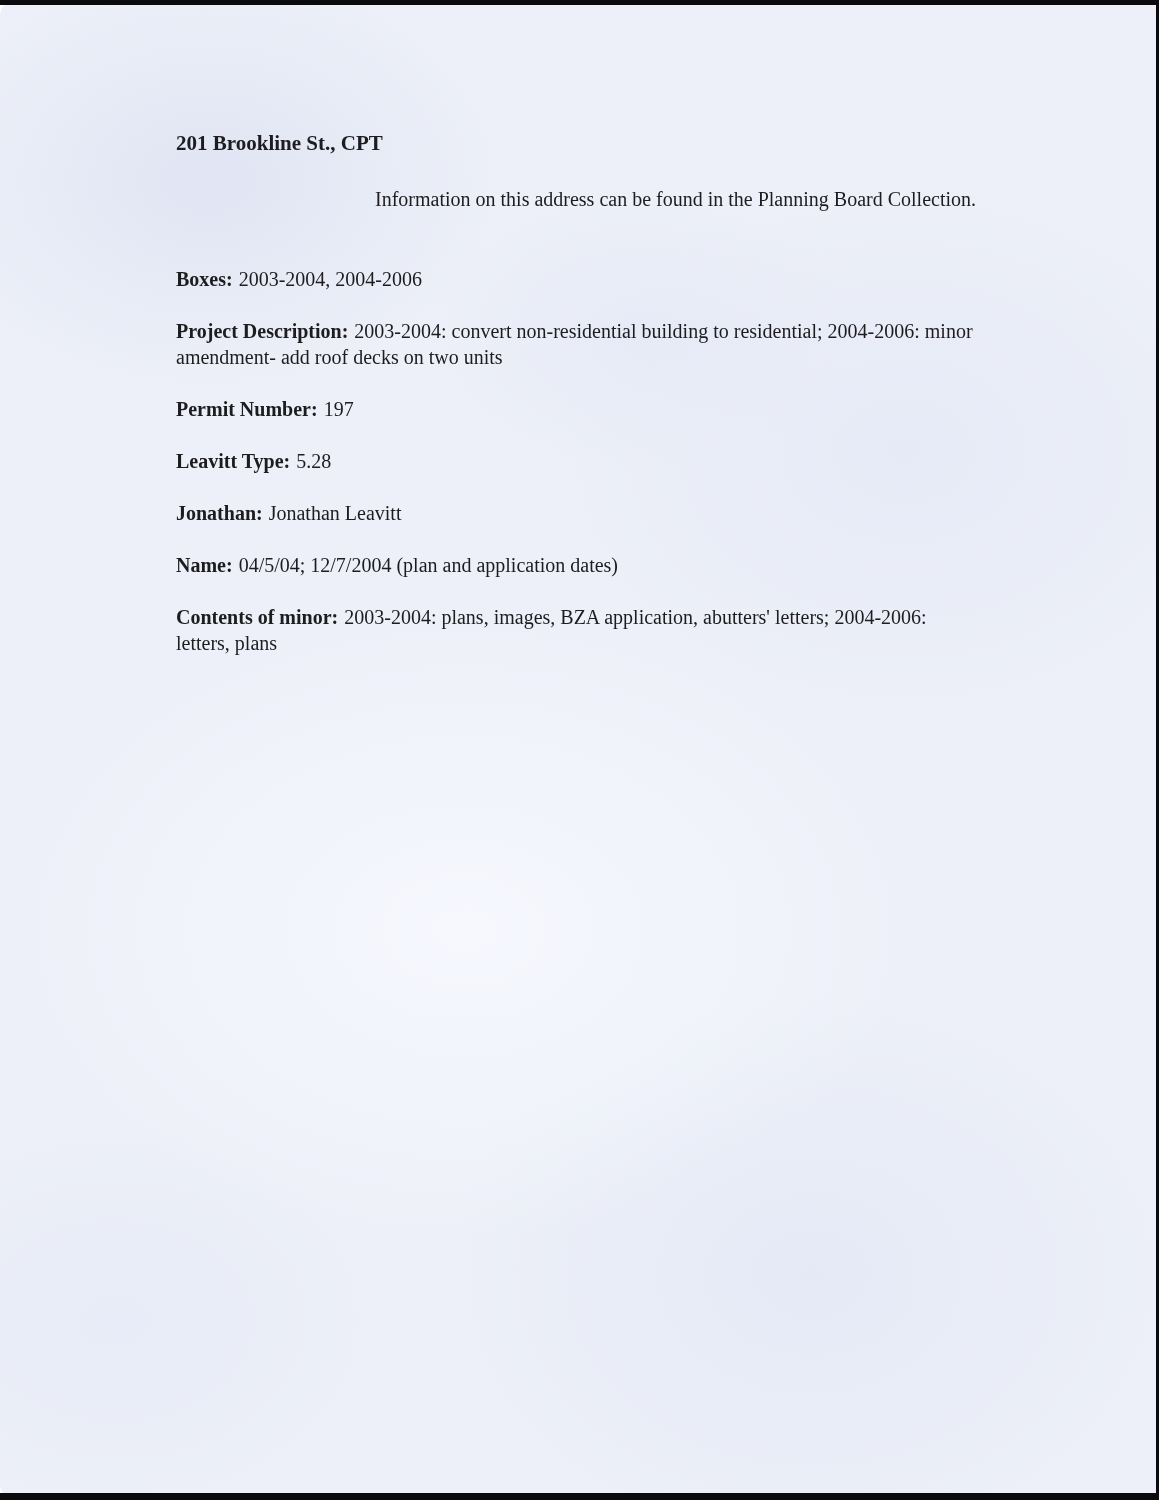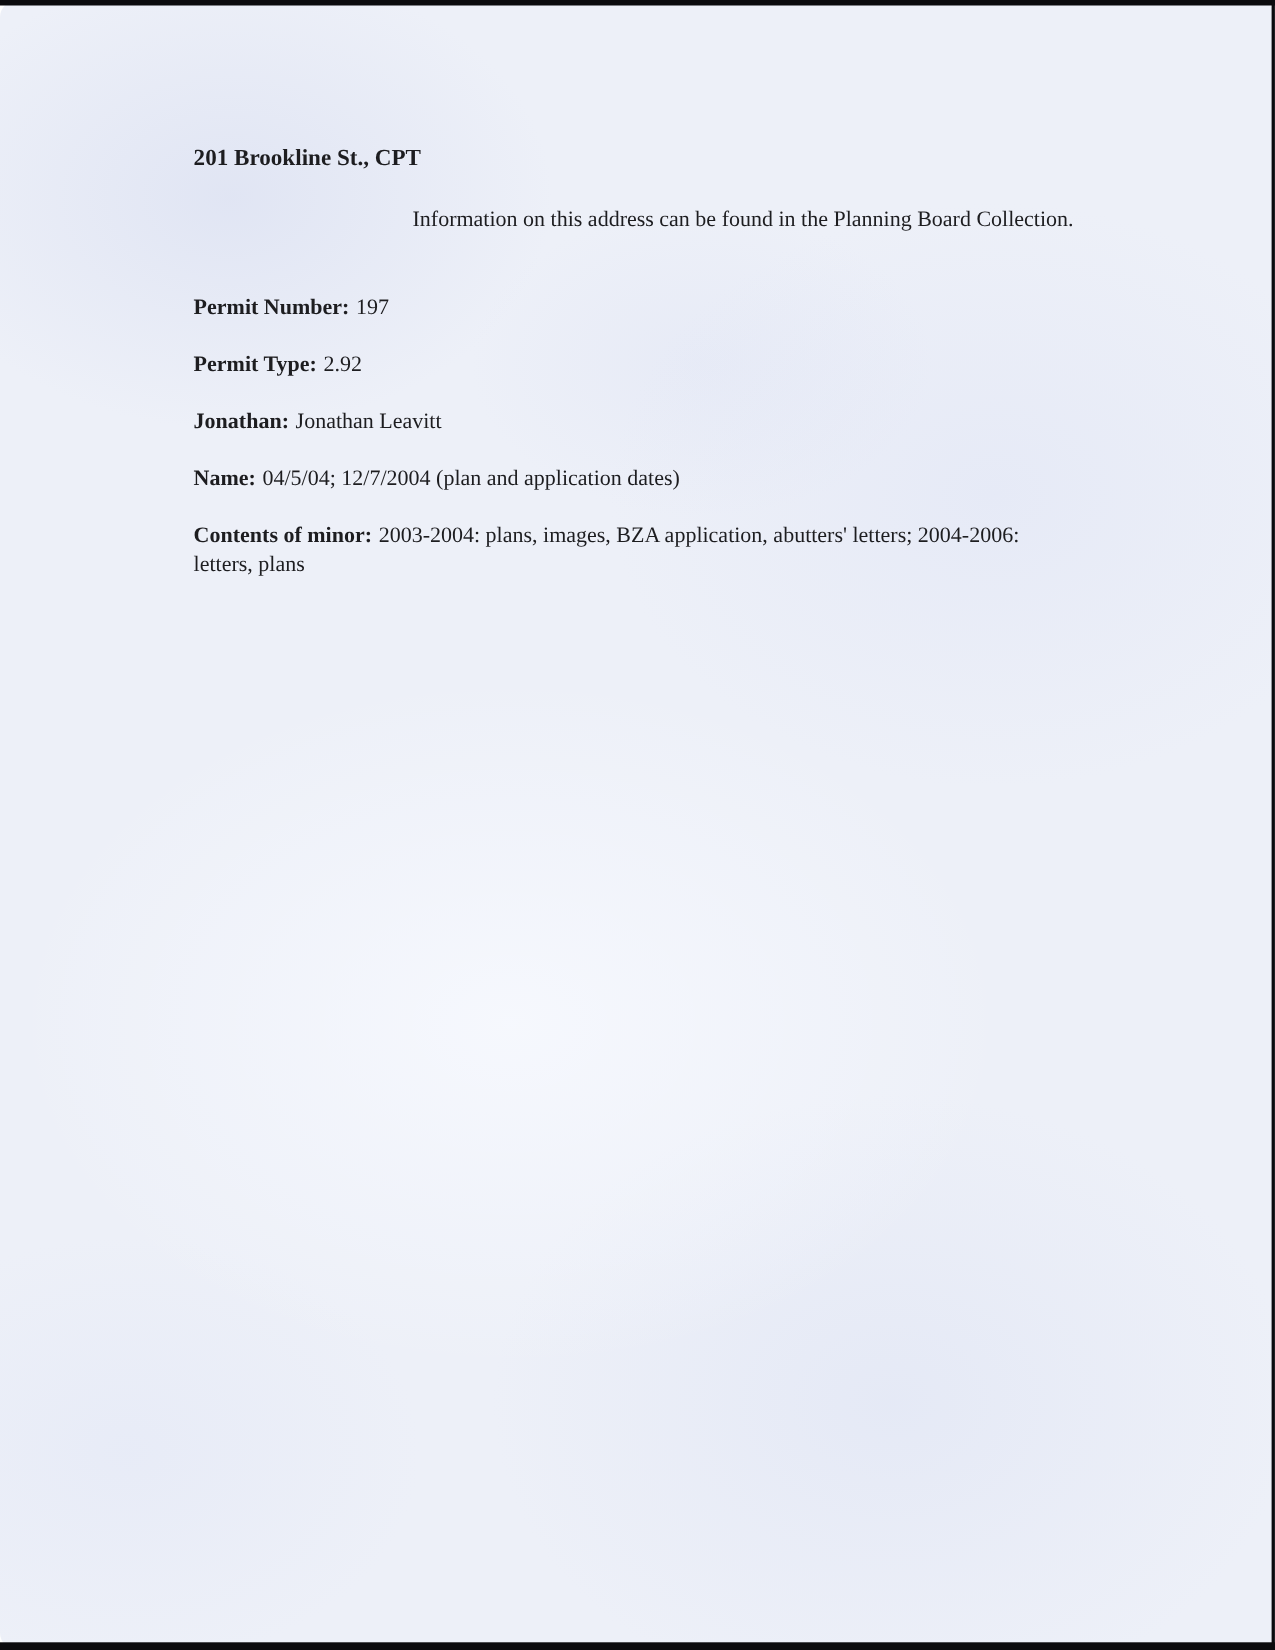--- a/index.html
+++ b/index.html
@@ -79,29 +79,35 @@
 <div class="page">
   <div class="edge-top"></div>
   <div class="edge-right"></div>
   <div class="edge-bottom"></div>
 
   <div class="doc">
     <h1>201 Brookline St., CPT</h1>
 
     <p class="intro">Information on this address can be found in the Planning Board Collection.</p>
 
+    <p class="field">
+      <b class="label">Boxes:</b><span class="value">2003-2004, 2004-2006</span>
+    </p>
 
 
+    <p class="field">
+      <b class="label">Project Description:</b><span class="value">2003-2004: convert non-residential building to residential; 2004-2006: minor amendment- add roof decks on two units</span>
+    </p>
 
     <p class="field">
       <b class="label">Permit Number:</b><span class="value">197</span>
     </p>
 
     <p class="field">
-      <b class="label">Permit Type:</b><span class="value">2.92</span>
+      <b class="label">Leavitt Type:</b><span class="value">5.28</span>
     </p>
 
     <p class="field">
       <b class="label">Jonathan:</b><span class="value">Jonathan Leavitt</span>
     </p>
 
     <p class="field">
       <b class="label">Name:</b><span class="value">04/5/04; 12/7/2004 (plan and application dates)</span>
     </p>
 

